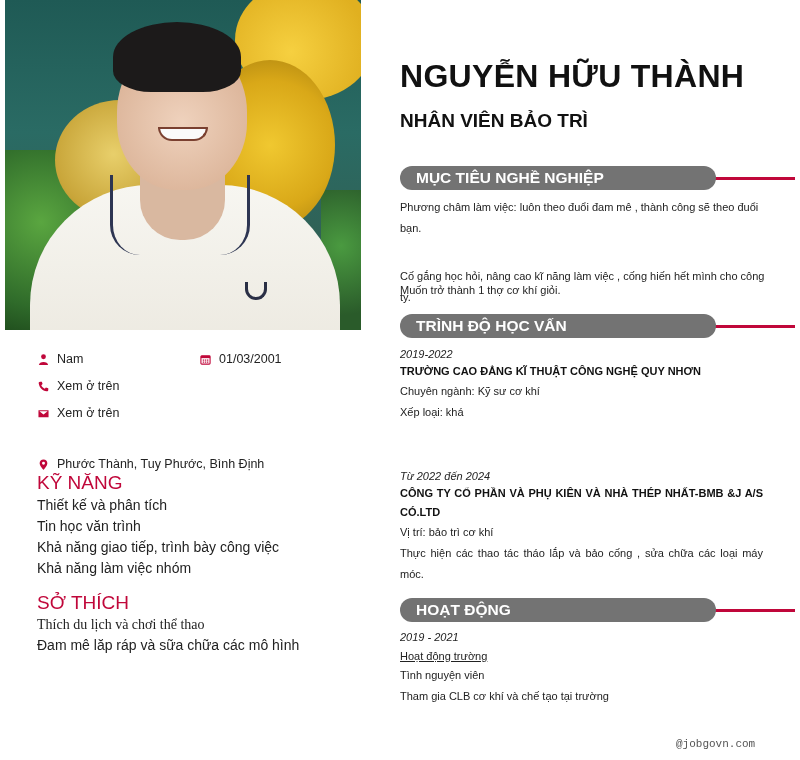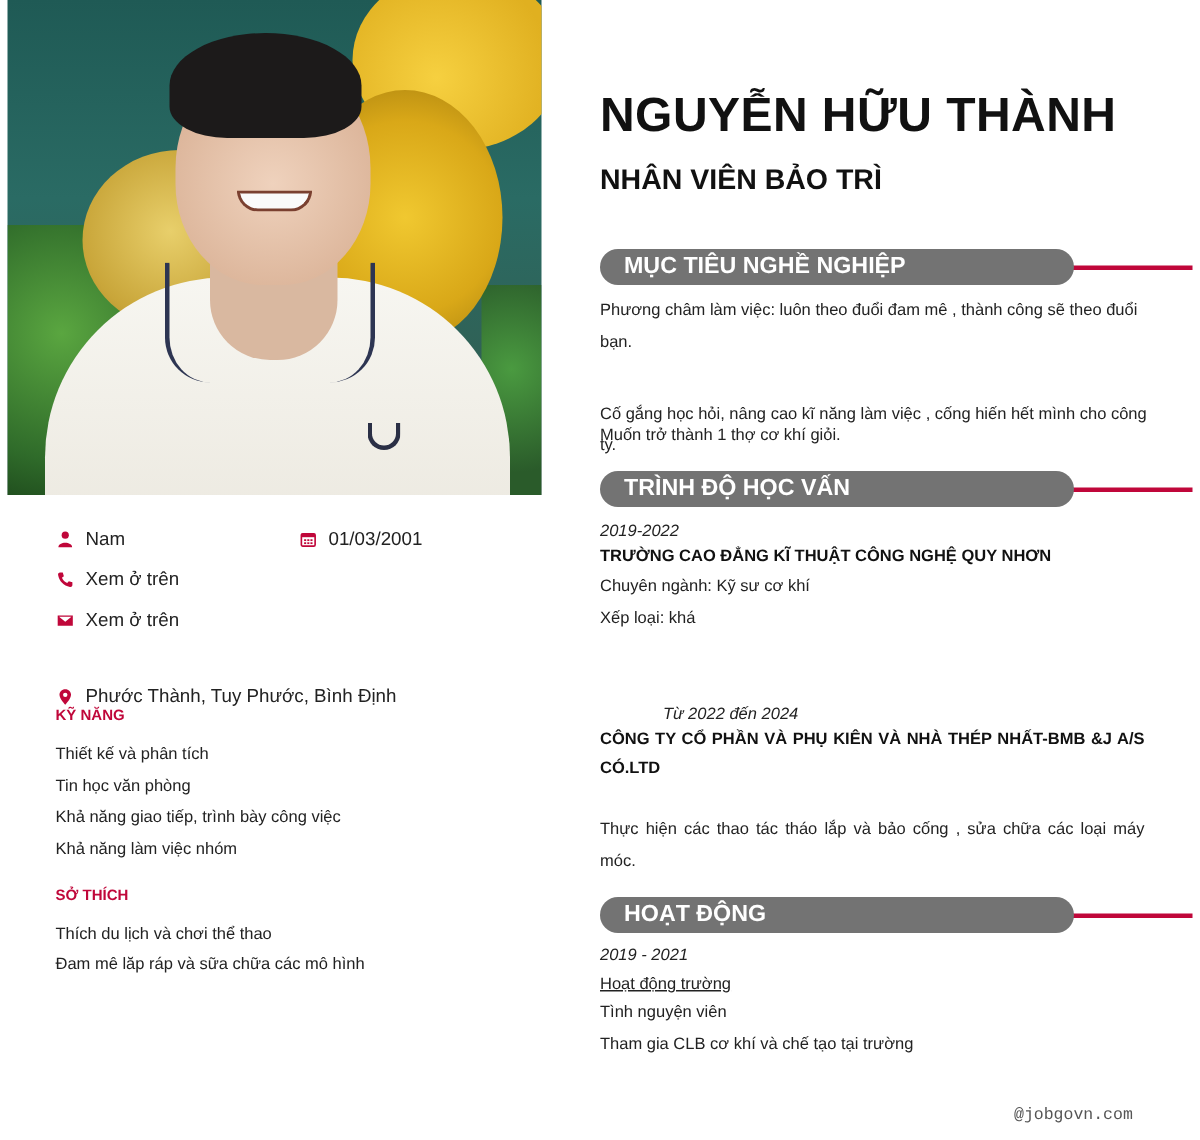--- a/index.html
+++ b/index.html
@@ -30,22 +30,22 @@
     .photo .hair { position: absolute; left: 108px; top: 22px; width: 128px; height: 70px;
       background: #1c1a1a; border-radius: 50% 50% 30% 30%; }
     .photo .smile { position: absolute; left: 153px; top: 127px; width: 50px; height: 14px;
       background: #fafafa; border-radius: 0 0 25px 25px; border: 2px solid #7a4030; }
     .photo .logo { position: absolute; left: 240px; top: 282px; width: 22px; height: 18px;
       border: 3px solid #2a2f45; border-top: none; border-radius: 0 0 12px 12px; }
     .info-row { position: absolute; display: flex; align-items: center; font-size: 12.5px; color: #222; }
     .info-row .ic { width: 12px; height: 12px; margin-right: 8px; display: inline-flex; align-items: center; justify-content: center; }
     .info-row svg { width: 11px; height: 11px; fill: #c0073a; }
 
-    .left-section-title { position: absolute; left: 37px; font-size: 10px; font-weight: bold; color: #c0073a; }
-    .left-list-item { position: absolute; left: 37px; font-size: 11px; color: #222; }
+    .left-section-title { position: absolute; left: 37px; font-size: 19px; font-weight: normal; color: #c0073a; }
+    .left-list-item { position: absolute; left: 37px; font-size: 14px; color: #222; }
 
     .right { position: absolute; left: 380px; top: 0; width: 420px; height: 760px; }
     .name { position: absolute; left: 20px; top: 58px; font-size: 32px; font-weight: bold; color: #111; letter-spacing: 0.3px; }
     .job-title { position: absolute; left: 20px; top: 110px; font-size: 19px; font-weight: bold; color: #111; }
 
     .sec-header { position: absolute; left: 20px; width: 395px; height: 24px; }
     .sec-header .pill { position: absolute; left: 0; top: 0; width: 316px; height: 24px; background: #737373;
       border-radius: 12px; color: #fff; font-size: 15.5px; font-weight: bold; line-height: 24px; padding-left: 16px; }
     .sec-header .line { position: absolute; left: 310px; top: 11px; width: 85px; height: 3px; background: #c0073a; }
 
@@ -119,26 +119,26 @@
     <span class="ic">
       <svg viewBox="0 0 12 12">
           <path d="M6 0.5 C3.5 0.5 1.8 2.3 1.8 4.6 C1.8 7.6 6 11.8 6 11.8 C6 11.8 10.2 7.6 10.2 4.6 C10.2 2.3 8.5 0.5 6 0.5 Z M6 3 A1.6 1.6 0 1 1 6 6.2 A1.6 1.6 0 1 1 6 3 Z" fill-rule="evenodd"></path>
         </svg>
     </span>
     <span>Phước Thành, Tuy Phước, Bình Định</span>
   </div>
 
   <div class="left-section-title" style="top:472px;">KỸ NĂNG</div>
   <div class="left-list-item" style="top:497px;">Thiết kế và phân tích</div>
-  <div class="left-list-item" style="top:518px;">Tin học văn phòng</div>
+  <div class="left-list-item" style="top:518px;">Tin học văn trình</div>
   <div class="left-list-item" style="top:539px;">Khả năng giao tiếp, trình bày công việc</div>
   <div class="left-list-item" style="top:560px;">Khả năng làm việc nhóm</div>
 
   <div class="left-section-title" style="top:592px;">SỞ THÍCH</div>
-  <div class="left-list-item" style="top:617px;">Thích du lịch và chơi thể thao</div>
+  <div class="left-list-item" style="top:617px;font-family:Liberation Serif, serif;">Thích du lịch và chơi thể thao</div>
   <div class="left-list-item" style="top:637px;">Đam mê lăp ráp và sữa chữa các mô hình</div>
 </div>
 
 <div class="right">
   <div class="name">NGUYỄN HỮU THÀNH</div>
   <div class="job-title">NHÂN VIÊN BẢO TRÌ</div>
 
   <div class="sec-header" style="top:166px;">
     <div class="line"></div>
     <div class="pill">MỤC TIÊU NGHỀ NGHIỆP</div>
@@ -149,22 +149,23 @@
 
   <div class="sec-header" style="top:314px;">
     <div class="line"></div>
     <div class="pill">TRÌNH ĐỘ HỌC VẤN</div>
   </div>
   <div class="r-italic" style="top:348px;">2019-2022</div>
   <div class="r-bold" style="top:362px;">TRƯỜNG CAO ĐẲNG KĨ THUẬT CÔNG NGHỆ QUY NHƠN</div>
   <div class="r-text" style="top:381px;">Chuyên ngành: Kỹ sư cơ khí</div>
   <div class="r-text" style="top:402px;">Xếp loại: khá</div>
 
-  <div class="r-italic" style="top:470px;margin-left:42px;">Từ 2022 đến 2024</div>
+  <div class="r-italic" style="top:470px;">Từ 2022 đến 2024</div>
   <div class="r-bold justify" style="top:484px;">CÔNG TY CỔ PHẦN VÀ PHỤ KIÊN VÀ NHÀ THÉP NHẤT-BMB &amp;J A/S CÓ.LTD</div>
+  <div class="r-text" style="top:522px;">Vị trí: bảo trì cơ khí</div>
   <div class="r-text justify" style="top:543px; width:363px;">Thực hiện các thao tác tháo lắp và bảo cống , sửa chữa các loại máy móc.</div>
 
   <div class="sec-header" style="top:598px;">
     <div class="line"></div>
     <div class="pill">HOẠT ĐỘNG</div>
   </div>
   <div class="r-italic" style="top:631px;">2019 - 2021</div>
   <div class="r-text" style="top:646px;text-decoration:underline;">Hoạt động trường</div>
   <div class="r-text" style="top:665px;">Tình nguyện viên</div>
   <div class="r-text" style="top:686px;">Tham gia CLB cơ khí và chế tạo tại trường</div>

